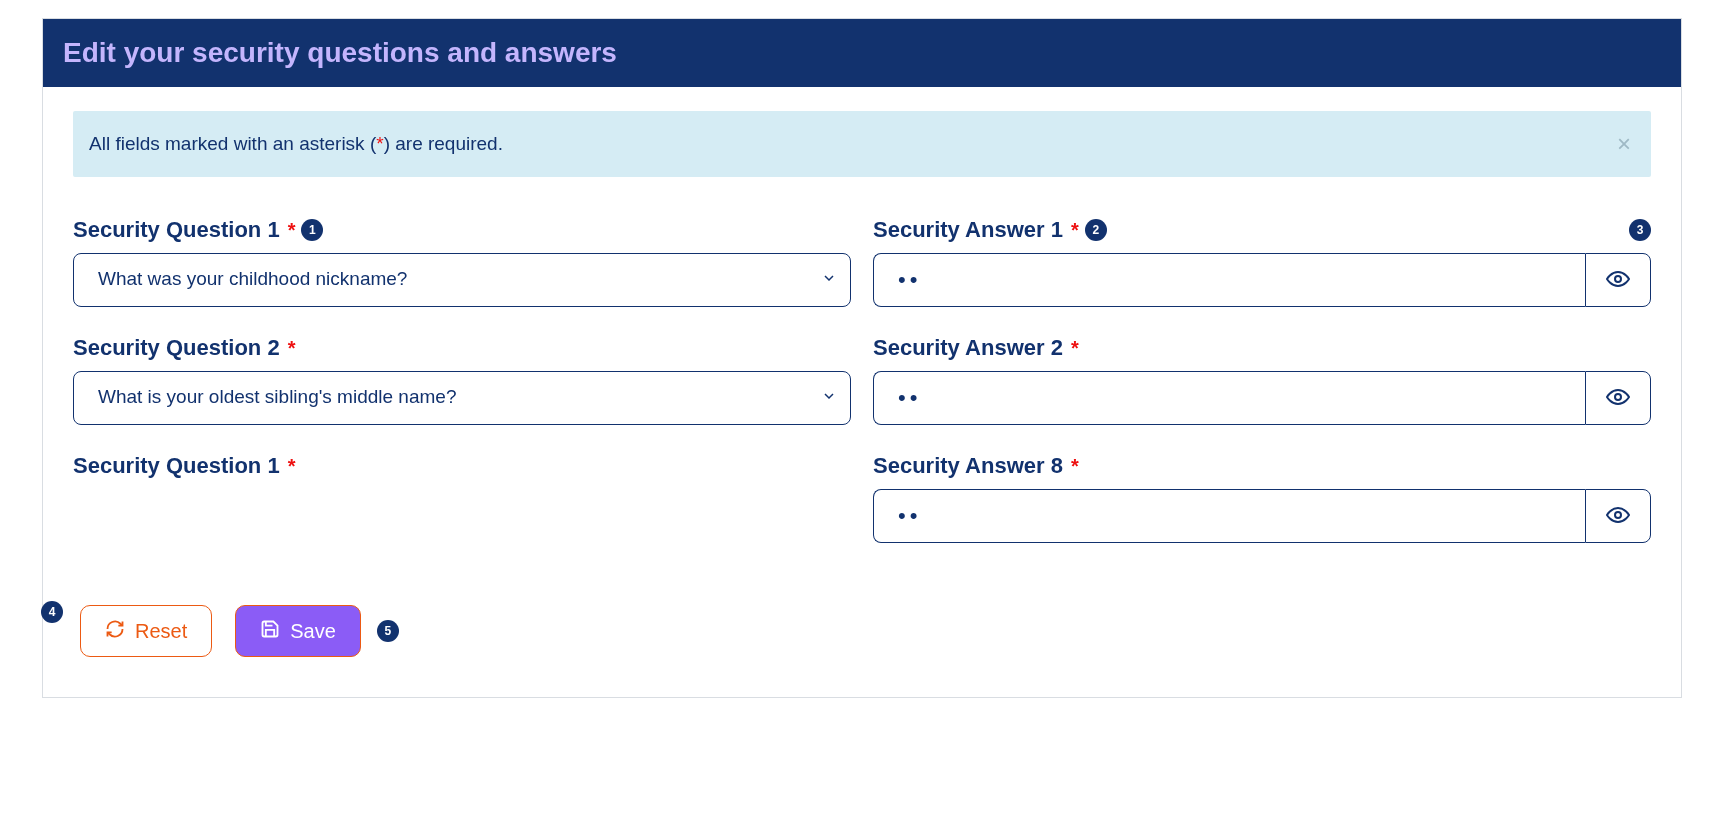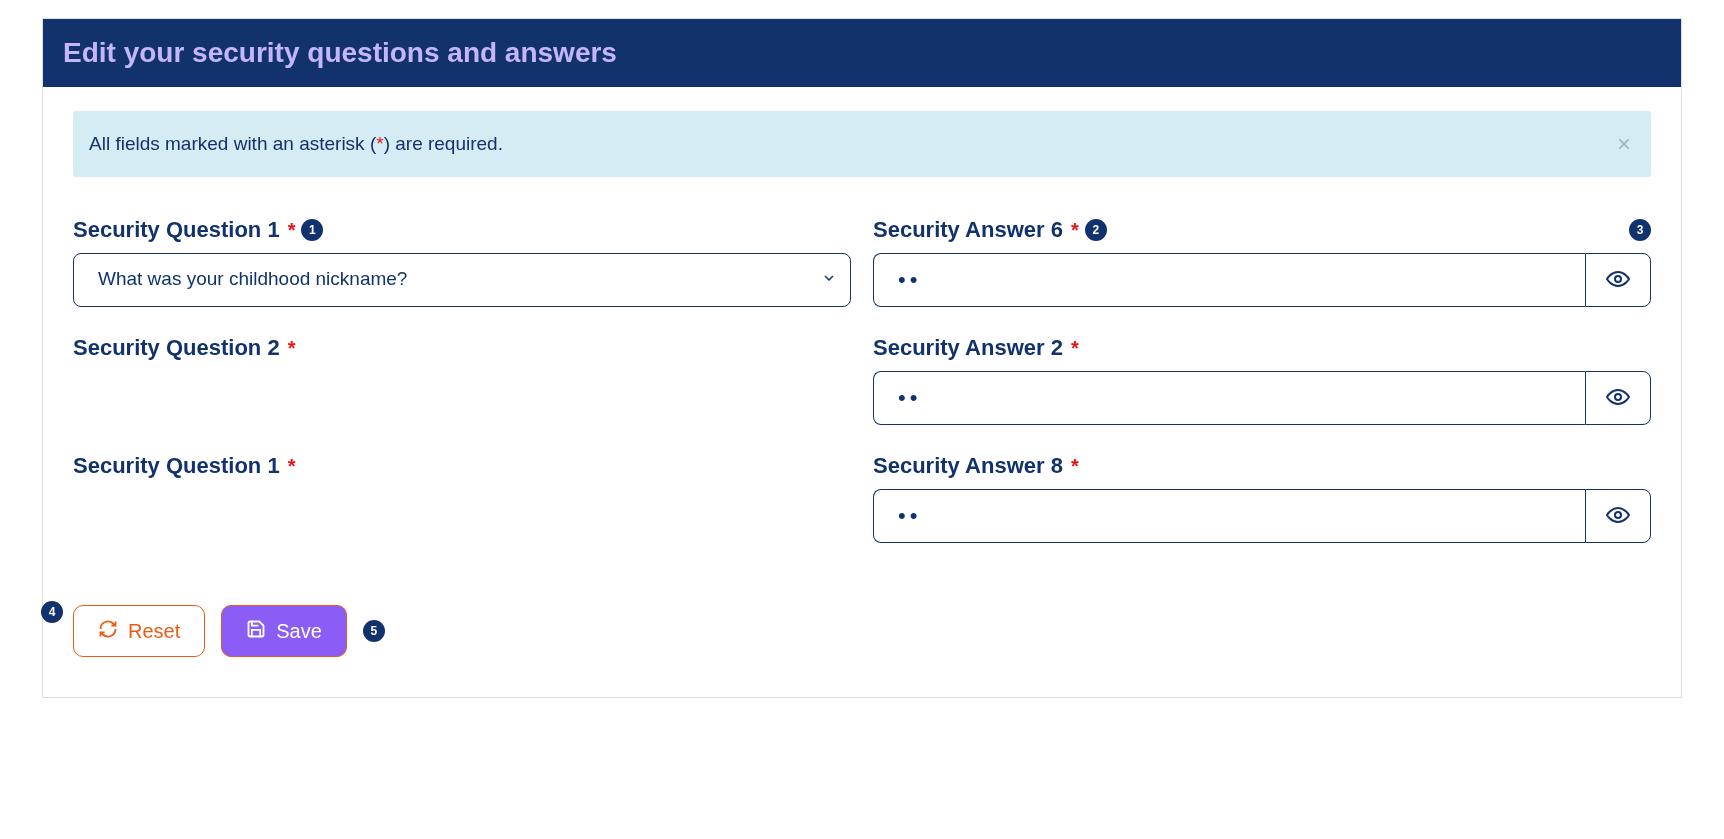--- a/index.html
+++ b/index.html
@@ -30,21 +30,21 @@
     background:#fff; color:#12326e; font-size:22px; letter-spacing:4px; padding:0 24px;
     border-right:none;
   }
   .eye-btn {
     width:66px; height:54px; border:1px solid #12326e; border-radius:0 8px 8px 0;
     background:#fff; display:flex; align-items:center; justify-content:center; cursor:pointer;
   }
   .eye-btn svg { color:#12326e; }
   .actions-row { display:flex; align-items:center; gap:16px; margin-top:34px; position:relative; }
   .actions-callout-left { position:absolute; left:-32px; top:-4px; }
-  .btn { height:52px; border-radius:10px; font-size:20px; font-weight:500; display:inline-flex; align-items:center; gap:10px; padding:0 24px; cursor:pointer; }
+  .btn { height:52px; border-radius:10px; font-size:20px; font-weight:500; display:inline-flex; align-items:center; gap:10px; padding:0 24px; cursor:pointer;margin-left:7px; }
   .btn-reset { background:#fff; color:#ec5a13; border:1.5px solid #ec5a13; }
   .btn-save  { background:#8b5cf6; color:#fff; border:1.5px solid #ec5a13;align-items:center; }
   .btn svg { width:20px; height:20px; }
 </style>
 </head>
 <body>
 
 <div class="panel">
   <div class="panel-header">Edit your security questions and answers</div>
   <div class="panel-body">
@@ -71,21 +71,21 @@
           <span class="chevron">
             <svg width="16" height="16" viewBox="0 0 24 24" fill="none" stroke="currentColor" stroke-width="2.2">
                 <polyline points="6 9 12 15 18 9"></polyline>
               </svg>
           </span>
         </div>
       </div>
 
       <div class="field-block">
         <div class="field-label-row">
-          <span class="field-label">Security Answer 6</span>
+          <span class="field-label">Security Answer 1</span>
             <span class="req">*</span>
           <span class="callout">2</span>
           <span class="callout right-float">3</span>
         </div>
         <div class="answer-wrap">
           <input type="password" class="answer-input" value="••" style="">
           <button class="eye-btn">
             <span>
               <svg width="24" height="24" viewBox="0 0 24 24" fill="none" stroke="currentColor" stroke-width="2">
                   <path d="M1 12s4-7 11-7 11 7 11 7-4 7-11 7S1 12 1 12z"></path>
@@ -93,20 +93,30 @@
                 </svg>
             </span>
           </button>
         </div>
       </div>
 
       <div class="field-block">
         <div class="field-label-row">
           <span class="field-label">Security Question 2</span>
             <span class="req">*</span>
+        </div>
+        <div class="select-wrap">
+          <select class="q-select">
+            <option>What is your oldest sibling's middle name?</option>
+          </select>
+          <span class="chevron">
+            <svg width="16" height="16" viewBox="0 0 24 24" fill="none" stroke="currentColor" stroke-width="2.2">
+                <polyline points="6 9 12 15 18 9"></polyline>
+              </svg>
+          </span>
         </div>
       </div>
 
       <div class="field-block">
         <div class="field-label-row">
           <span class="field-label">Security Answer 2</span>
             <span class="req">*</span>
         </div>
         <div class="answer-wrap">
           <input type="password" class="answer-input" value="••" style="">

